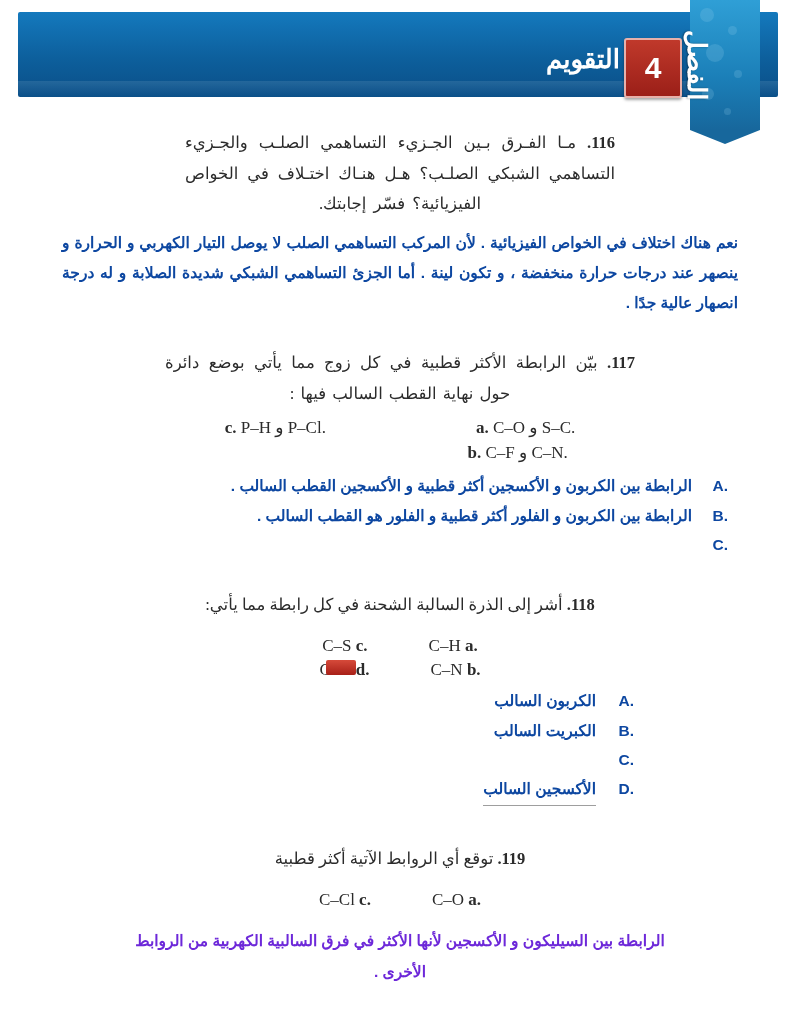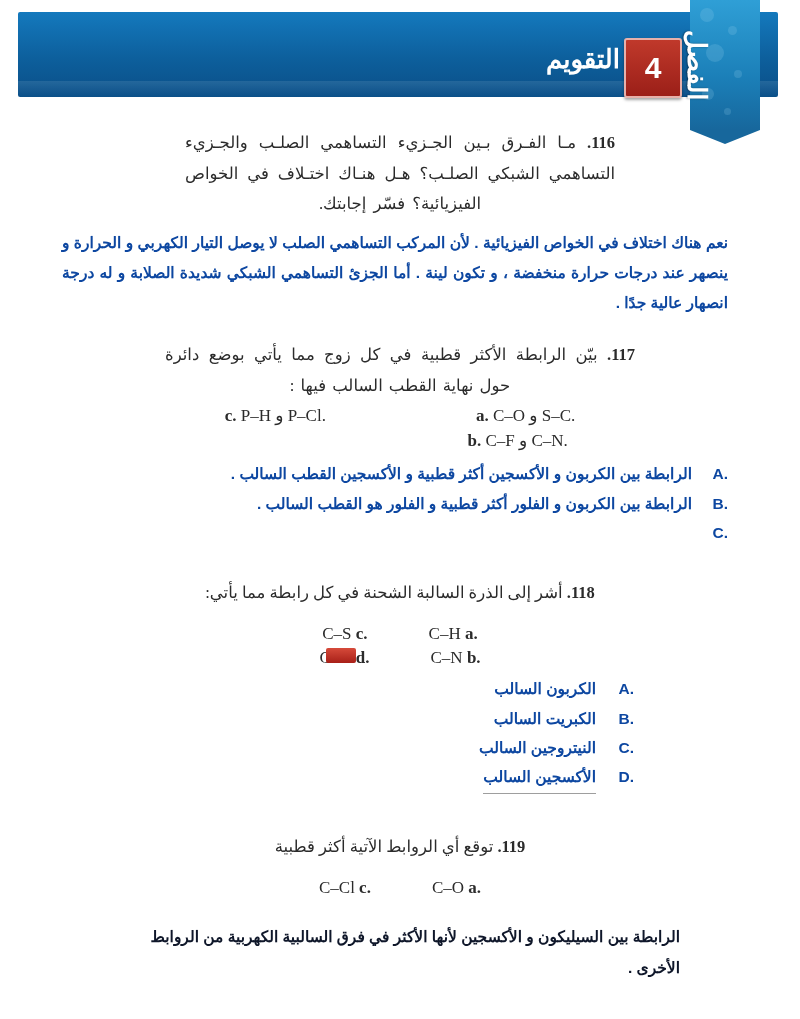--- a/index.html
+++ b/index.html
@@ -138,21 +138,21 @@
   }
   .q-116 {
     width: 430px;
     margin: 0 auto;
     text-align: justify;
     text-align-last: center;
     word-spacing: 3px;
   }
   .q-117 {
     width: 470px;
-    margin: 0 auto;
+    margin: 8px auto;
     text-align: justify;
     text-align-last: center;
     word-spacing: 2px;
   }
   .q-118, .q-119 {
     width: 520px;
     margin: 16px auto;
     text-align: center;
   }
 
@@ -202,29 +202,30 @@
     padding-bottom: 1px;
   }
 
   .para-answer-116 {
     color: #0d47a1;
     font-family: "Liberation Sans", sans-serif;
     font-weight: bold;
     font-size: 15.5px;
     line-height: 1.95;
     text-align: justify;
-    margin: 8px 28px 0 18px;
+    margin: 8px 18px 0 18px;
   }
   .para-answer-119 {
-    color: #0f172a;
+    color: #6d28d9;
     font-family: "Liberation Sans", sans-serif;
     font-weight: bold;
     font-size: 15.5px;
     line-height: 1.95;
-    margin: 24px auto 0 auto;
+    text-align: center;
+    margin: 16px auto 0 auto;
     width: 560px;
   }
 
   .red-marker {
     width: 30px;
     height: 15px;
     background: linear-gradient(180deg, #d64a3a 0%, #a82018 100%);
     border-radius: 2px;
     position: absolute;
     left: 282px;
@@ -344,21 +345,20 @@
       <li>
         <span class="lbl">A.</span>
         <span class="txt">الكربون السالب</span>
       </li>
       <li>
         <span class="lbl">B.</span>
         <span class="txt">الكبريت السالب</span>
       </li>
       <li>
         <span class="lbl">C.</span>
-        <span class="txt">النيتروجين السالب</span>
       </li>
       <li>
         <span class="lbl">D.</span>
         <span class="txt underline-last">الأكسجين السالب</span>
       </li>
     </ul>
   </div>
 
   <div class="spacer-md"></div>
 

